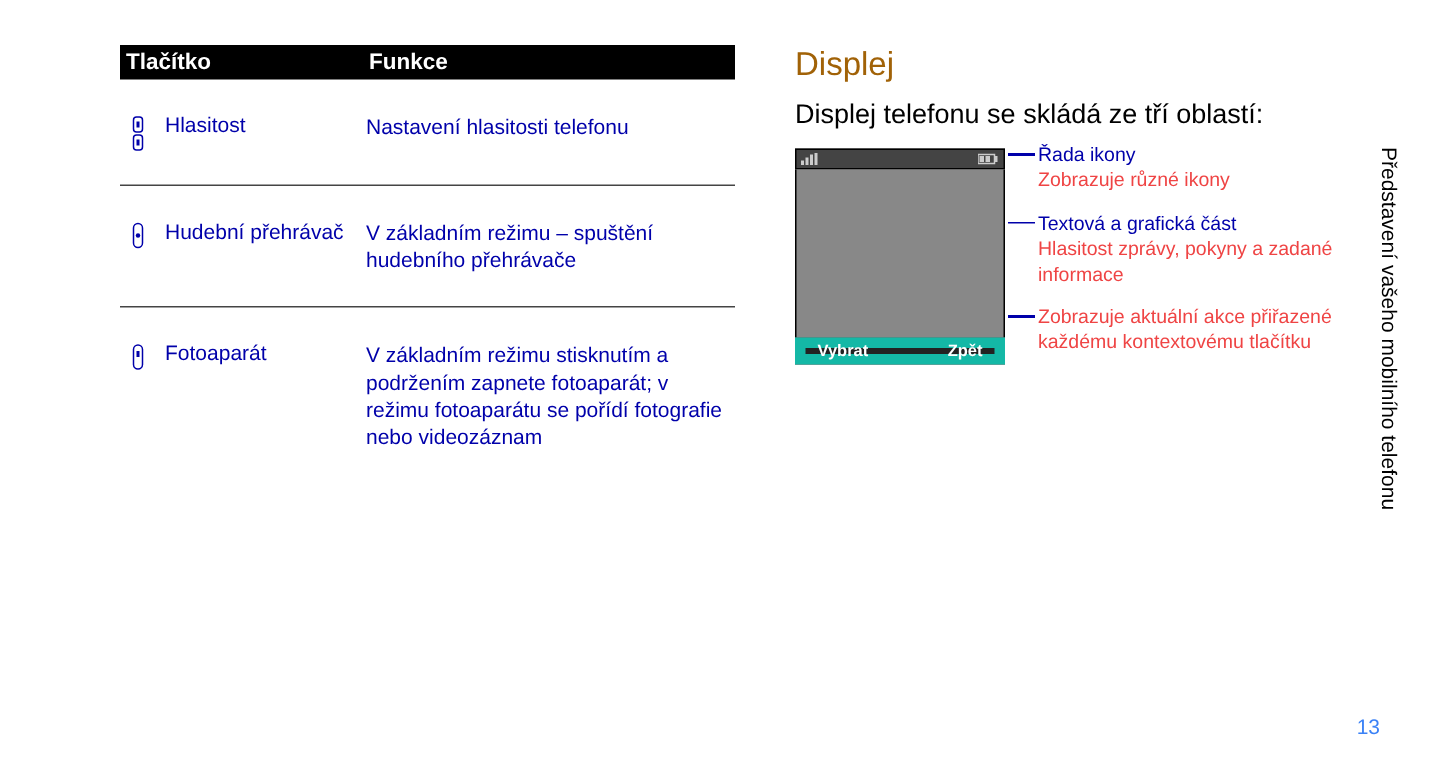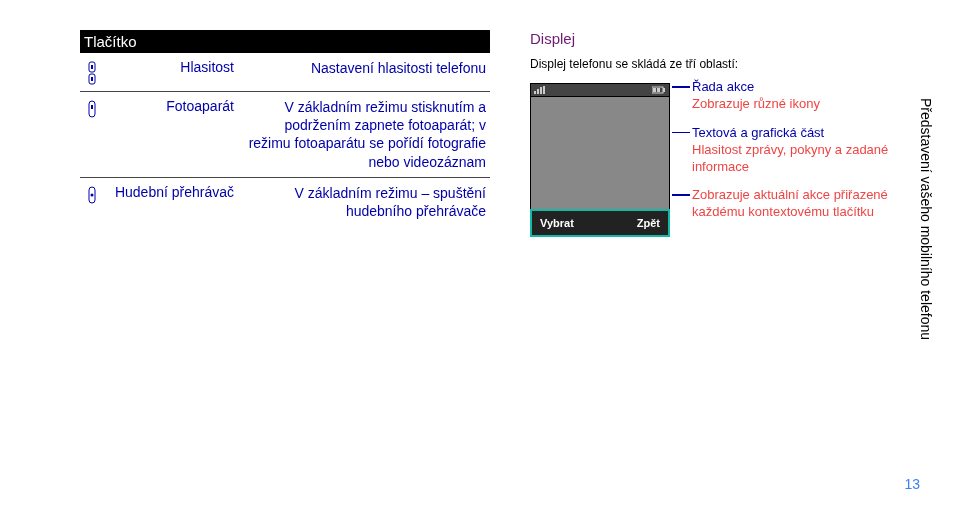--- a/index.html
+++ b/index.html
@@ -4,91 +4,92 @@
 <style>
   * { margin: 0; padding: 0; box-sizing: border-box; }
   html, body { width: 960px; height: 520px; background: #fff; font-family: Arial, Helvetica, sans-serif; }
   .page { display: flex; padding: 30px 40px 0 80px; position: relative; height: 520px; }
   .left-col { width: 410px; }
   .right-col { width: 380px; margin-left: 40px; }
   .side-tab { position: absolute; right: 26px; top: 98px; writing-mode: vertical-rl; text-orientation: mixed; font-size: 14px; color: #000; }
   .page-num { position: absolute; right: 40px; bottom: 28px; font-size: 14px; color: #3b82f6; }
 
   
-  .hdr-row { display: flex; background: #000; color: #fff; font-size: 15px; }
+  .hdr-row { display: flex; background: #000; color: #fff; font-size: 15px; font-weight: bold; }
   .hdr-cell1 { width: 160px; padding: 3px 6px 3px 4px; }
   .hdr-cell2 { flex: 1; padding: 3px 6px; }
-  .tbl-row { display: flex; border-bottom: 1px solid #444; padding: 6px 0; font-size: 14px; text-align: right; }
+  .tbl-row { display: flex; border-bottom: 1px solid #444; padding: 22px 0; font-size: 14px; }
   .tbl-row:last-child { border-bottom: none; }
   .icon-cell { width: 24px; display: flex; align-items: flex-start; justify-content: center; padding-top: 2px; }
   .label-cell { width: 136px; padding: 0 6px; color: #00a; }
   .desc-cell { flex: 1; padding: 0 4px; color: #00a; line-height: 1.3; }
 
   
-  .section-title { font-size: 15px; color: #701a75; margin-bottom: 10px; }
-  .intro { font-size: 12px; color: #000; margin-bottom: 12px; }
+  .section-title { font-size: 22px; color: #a16207; margin-bottom: 10px; }
+  .intro { font-size: 18px; color: #000; margin-bottom: 12px; }
   .diagram-row { display: flex; }
   .phone-display { width: 140px; display: flex; flex-direction: column; }
   .status-bar { background: #444; border: 1px solid #000; height: 14px; display: flex; justify-content: space-between; align-items: center; padding: 0 3px; }
   .sig { width: 14px; height: 8px; }
   .bat { width: 14px; height: 8px; }
   .content-area { background: #888; border-left: 1px solid #000; border-right: 1px solid #000; height: 112px; }
-  .softkey-bar { background: #222; border: 2px solid #14b8a6; height: 28px; display: flex; justify-content: space-between; align-items: center; padding: 0 8px; }
+  .softkey-bar { background: #222; border: 7px solid #14b8a6; height: 18px; display: flex; justify-content: space-between; align-items: center; padding: 0 8px; }
   .skey { color: #fff; font-size: 11px; font-weight: bold; }
   .annotations { flex: 1; padding-left: 22px; font-size: 13px; line-height: 1.3; position: relative; }
   .anno-block { margin-bottom: 12px; position: relative; }
   .anno-title { color: #00a; }
   .anno-desc { color: #ef4444; }
   .conn { position: absolute; background: #00a; }
   .conn1 { left: -20px; top: 7px; width: 18px; height: 1.5px; }
   .conn2 { left: -20px; top: 7px; width: 18px; height: 1.5px; }
   .conn3 { left: -20px; top: 7px; width: 18px; height: 1.5px; }
 </style>
 </head>
 <body>
 
 <div class="page">
   <div class="left-col">
     <div class="hdr-row">
       <div class="hdr-cell1">Tlačítko</div>
+      <div class="hdr-cell2">Funkce</div>
     </div>
 
     <div class="tbl-row">
       <div class="icon-cell">
         <svg width="12" height="24" viewBox="0 0 12 24">
           <rect x="3" y="1" width="6" height="10" rx="2" ry="2" fill="none" stroke="#00a" stroke-width="1"></rect>
           <rect x="3" y="13" width="6" height="10" rx="2" ry="2" fill="none" stroke="#00a" stroke-width="1"></rect>
           <rect x="5" y="4" width="2" height="4" fill="#00a"></rect>
           <rect x="5" y="16" width="2" height="4" fill="#00a"></rect>
         </svg>
       </div>
       <div class="label-cell">Hlasitost</div>
       <div class="desc-cell">Nastavení hlasitosti telefonu</div>
     </div>
 
     <div class="tbl-row">
       <div class="icon-cell">
         <svg width="12" height="18" viewBox="0 0 12 18">
           <rect x="3" y="1" width="6" height="16" rx="3" ry="3" fill="none" stroke="#00a" stroke-width="1"></rect>
-          <rect x="5" y="5" width="2" height="4" fill="#00a"></rect>
+          <circle cx="6" cy="9" r="1.5" fill="#00a"></circle>
         </svg>
       </div>
-      <div class="label-cell">Fotoaparát</div>
-      <div class="desc-cell">V základním režimu stisknutím a podržením zapnete fotoaparát; v režimu fotoaparátu se pořídí fotografie nebo videozáznam</div>
+      <div class="label-cell">Hudební přehrávač</div>
+      <div class="desc-cell">V základním režimu – spuštění hudebního přehrávače</div>
     </div>
 
     <div class="tbl-row">
       <div class="icon-cell">
         <svg width="12" height="18" viewBox="0 0 12 18">
           <rect x="3" y="1" width="6" height="16" rx="3" ry="3" fill="none" stroke="#00a" stroke-width="1"></rect>
-          <circle cx="6" cy="9" r="1.5" fill="#00a"></circle>
+          <rect x="5" y="5" width="2" height="4" fill="#00a"></rect>
         </svg>
       </div>
-      <div class="label-cell">Hudební přehrávač</div>
-      <div class="desc-cell">V základním režimu – spuštění hudebního přehrávače</div>
+      <div class="label-cell">Fotoaparát</div>
+      <div class="desc-cell">V základním režimu stisknutím a podržením zapnete fotoaparát; v režimu fotoaparátu se pořídí fotografie nebo videozáznam</div>
     </div>
   </div>
 
   <div class="right-col">
     <div class="section-title">Displej</div>
     <div class="intro">Displej telefonu se skládá ze tří oblastí:</div>
 
     <div class="diagram-row">
       <div class="phone-display">
         <div class="status-bar">
@@ -108,21 +109,21 @@
         <div class="content-area"></div>
         <div class="softkey-bar">
           <span class="skey">Vybrat</span>
           <span class="skey">Zpět</span>
         </div>
       </div>
 
       <div class="annotations">
         <div class="anno-block" style="margin-top:-4px;">
           <div class="conn conn1"></div>
-          <div class="anno-title">Řada akce</div>
+          <div class="anno-title">Řada ikony</div>
           <div class="anno-desc">Zobrazuje různé ikony</div>
         </div>
         <div class="anno-block" style="margin-top:3px;">
           <div class="conn conn2"></div>
           <div class="anno-title">Textová a grafická část</div>
           <div class="anno-desc">Hlasitost zprávy, pokyny a zadané informace</div>
         </div>
         <div class="anno-block" style="margin-top:12px;">
           <div class="conn conn3"></div>
           <div class="anno-desc">Zobrazuje aktuální akce přiřazené každému kontextovému tlačítku</div>

